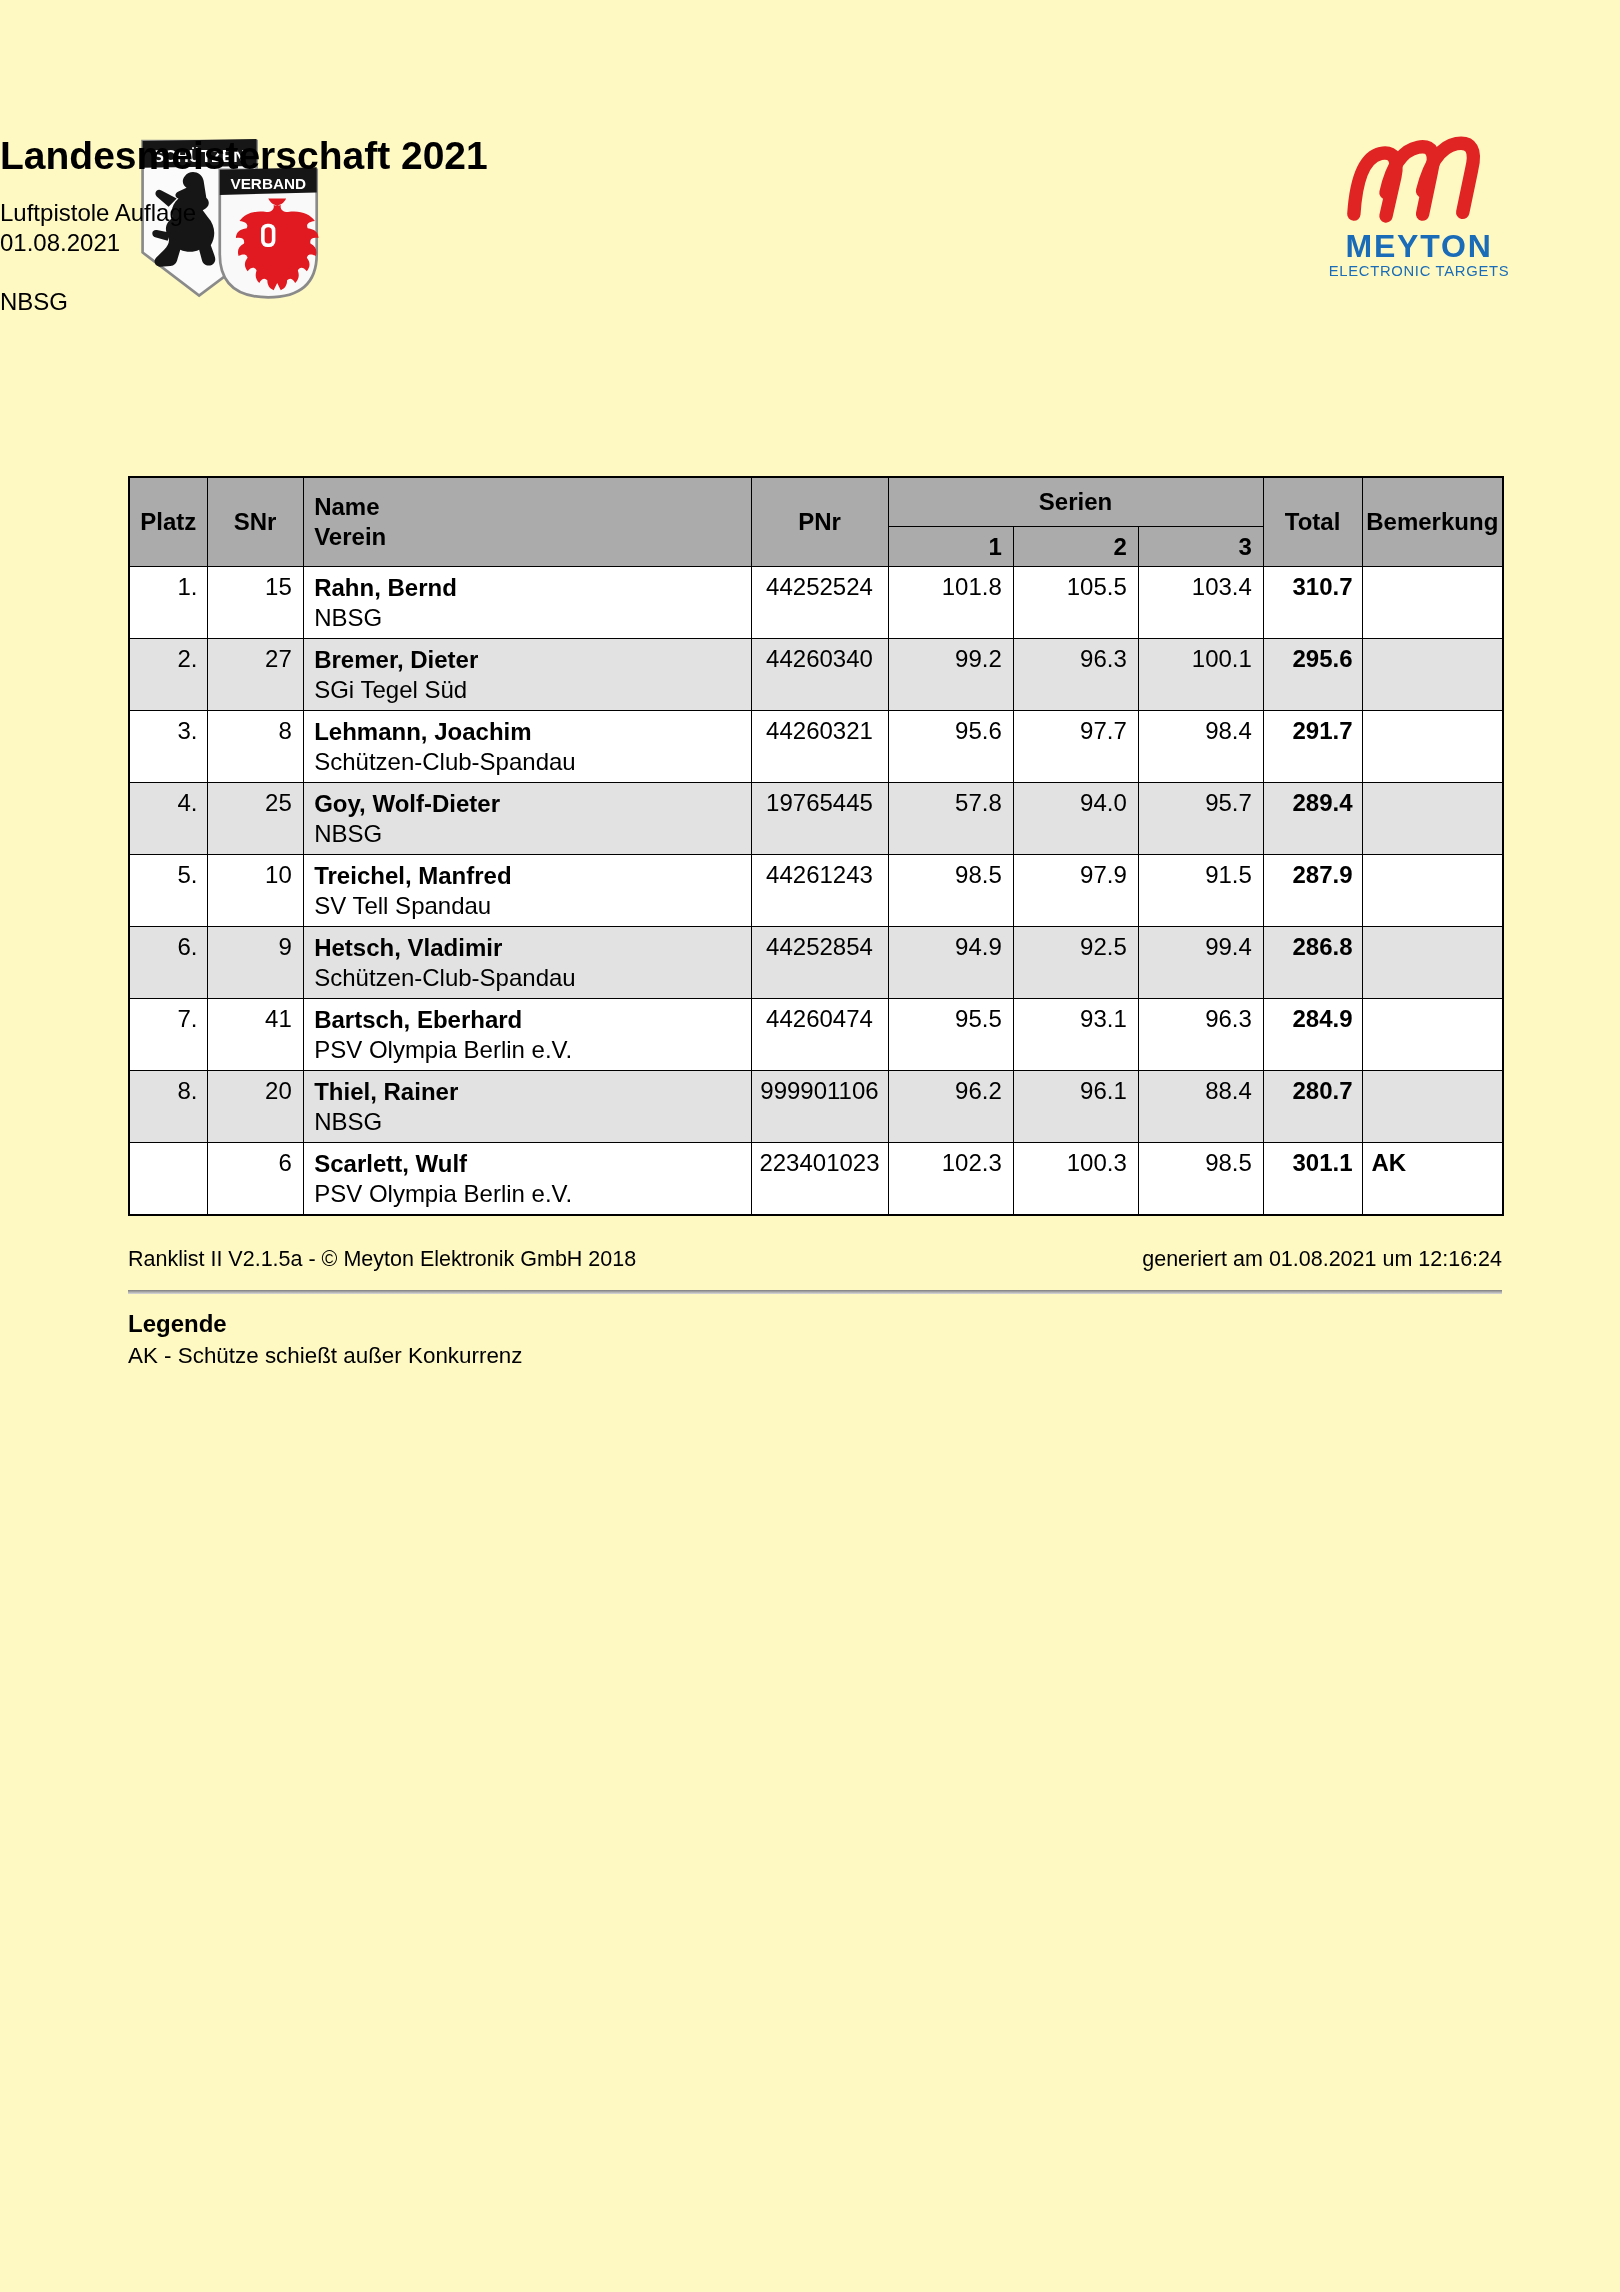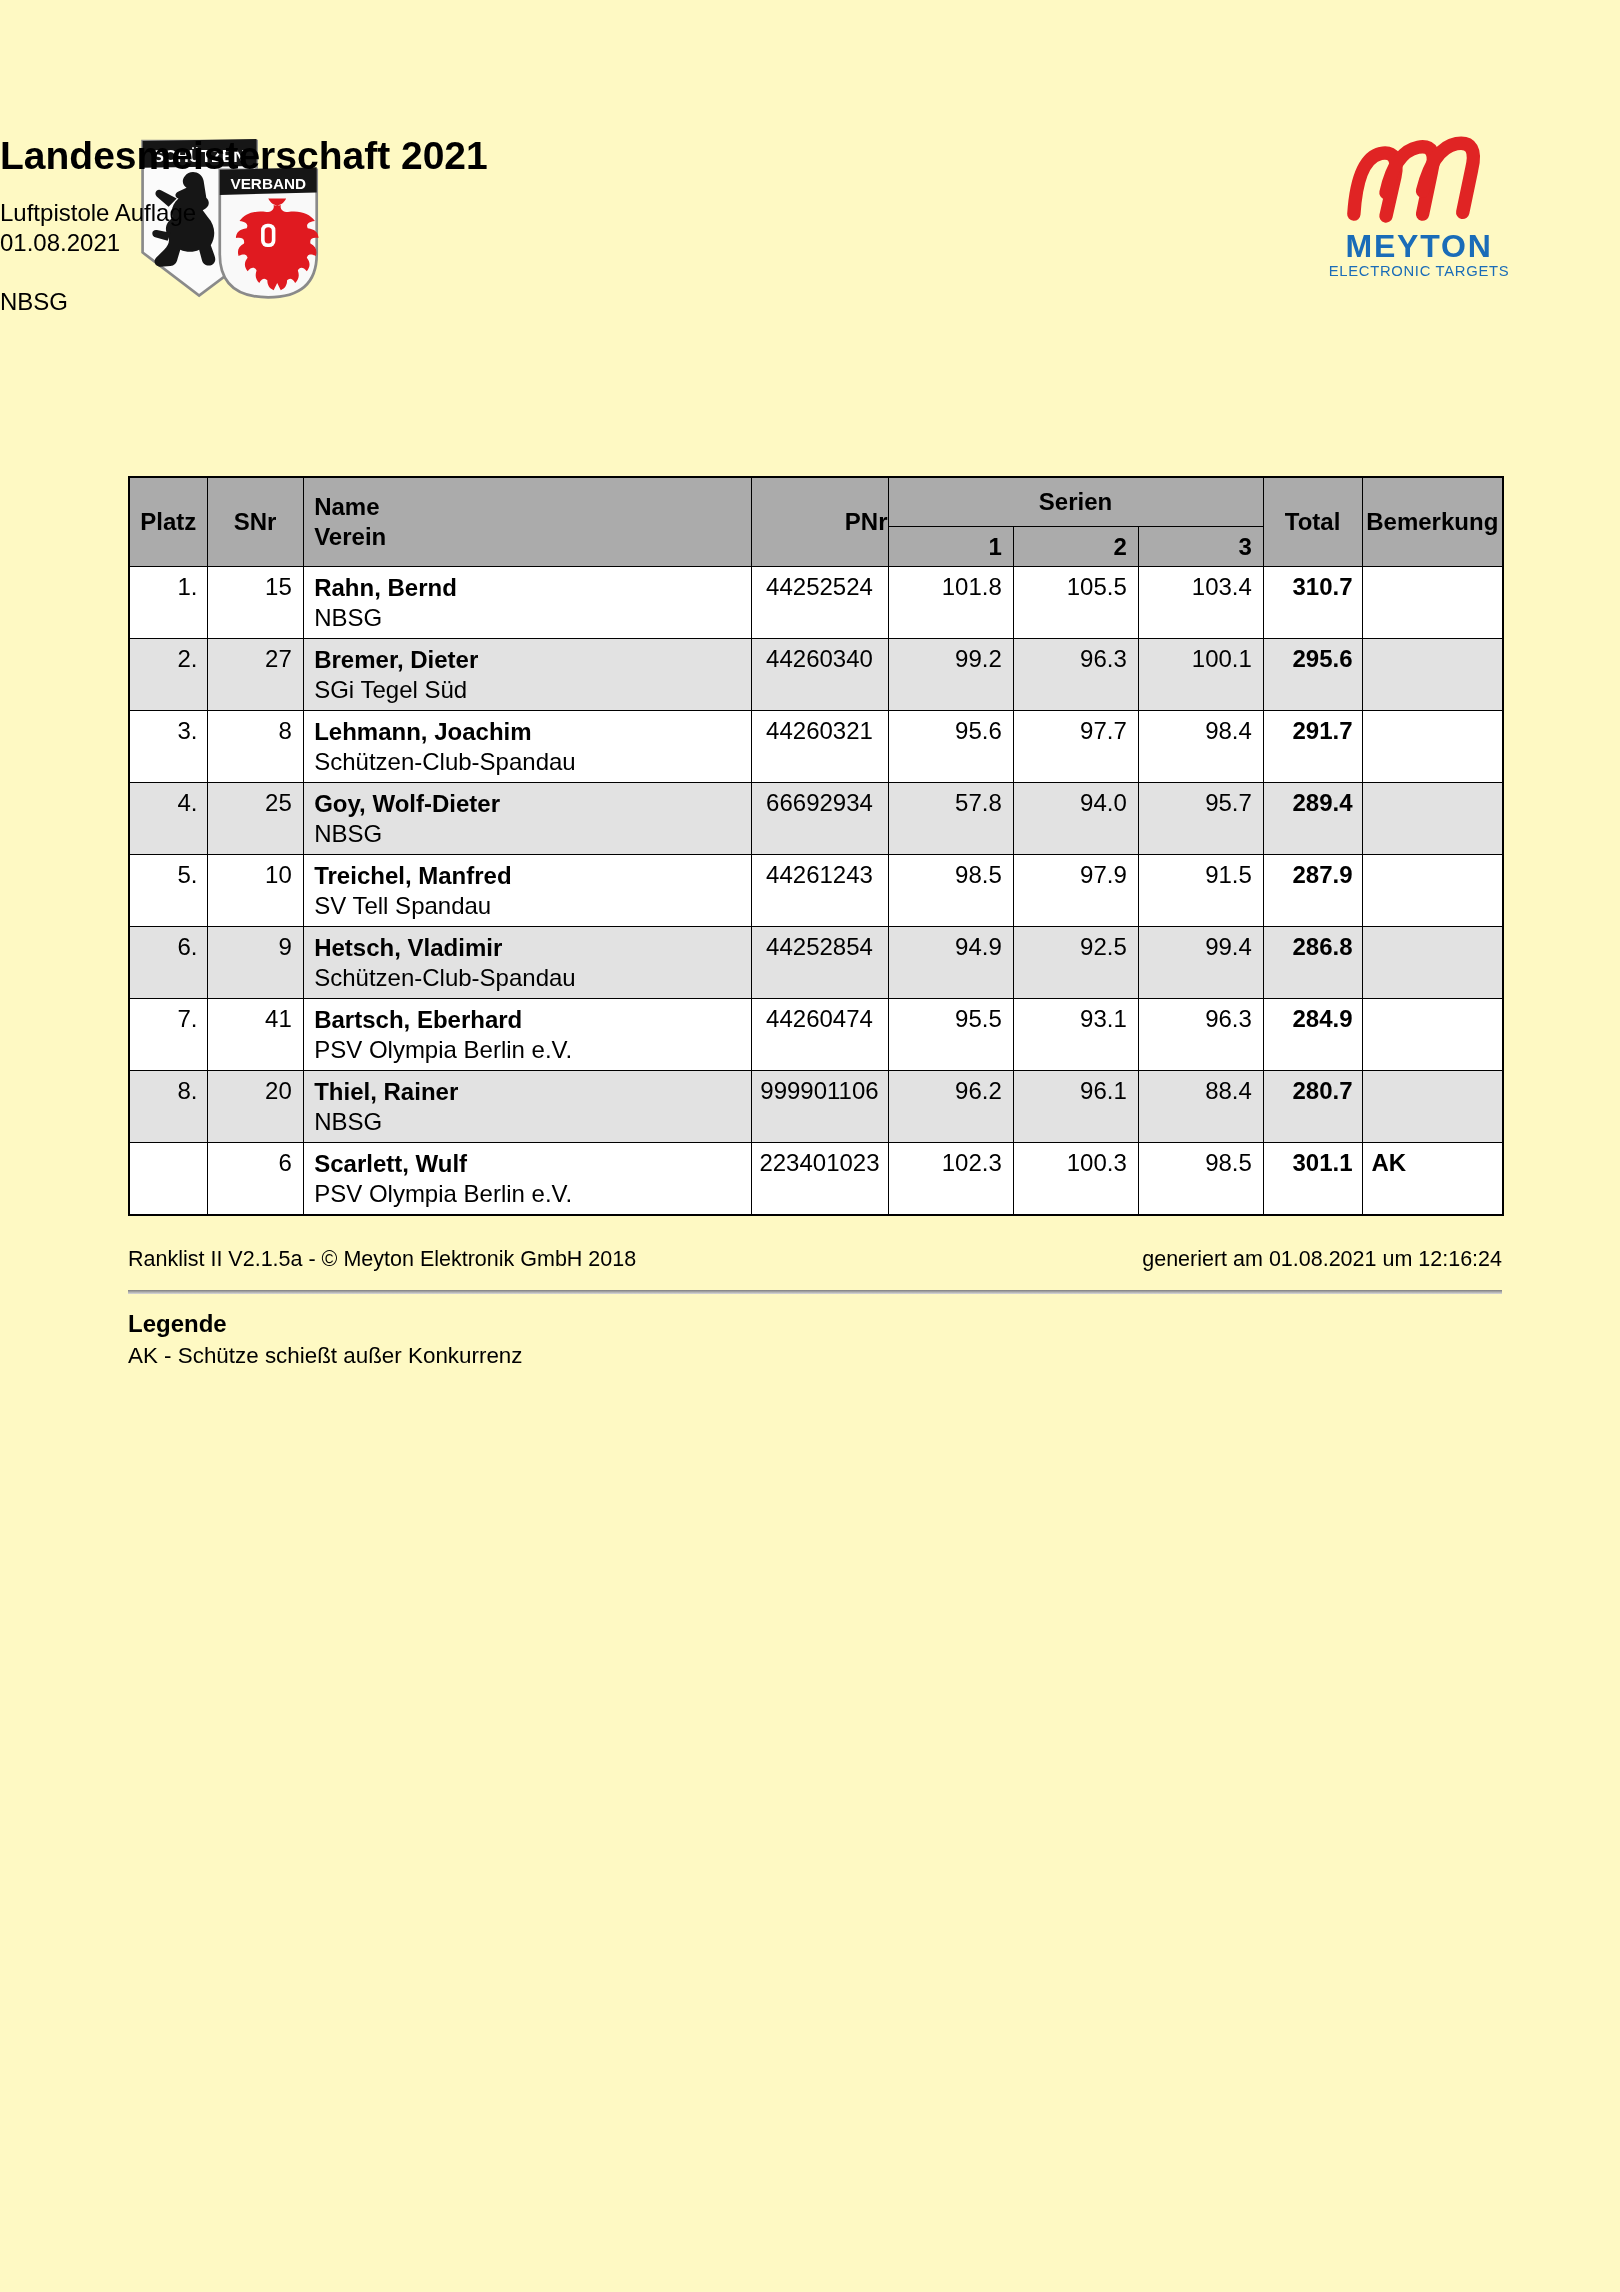--- a/index.html
+++ b/index.html
@@ -108,21 +108,21 @@
     overflow: hidden;
   }
   .results-table { border: 2.7px solid #000; }
   .results-table thead th {
     background: #ababab;
     font-weight: bold;
   }
   th.h-platz { text-align: center; }
   th.h-snr { text-align: center; }
   th.h-name { text-align: left; padding-left: 10.7px; vertical-align: middle; }
-  th.h-pnr { text-align: right; }
+  th.h-pnr { text-align: center; }
   th.h-serien { text-align: center; height: 48px; }
   th.h-serie-num { text-align: right; padding-right: 10.7px; height: 39px; font-weight: bold; }
   th.h-total { text-align: center; }
   th.h-bem { text-align: center; }
   .h-name .two-line { line-height: 29.6px; }
 
   .results-table tbody tr { height: 72px; background: #ffffff; }
   .results-table tbody tr.alt { background: #e2e2e2; }
   .results-table tbody td { vertical-align: top; padding-top: 6.3px; }
   td.c-platz { text-align: right; padding-right: 9px; }
@@ -305,21 +305,21 @@
       <td class="c-total">291.7</td>
       <td class="c-bem"></td>
     </tr>
         <tr class="alt">
       <td class="c-platz">4.</td>
       <td class="c-snr">25</td>
       <td class="c-name">
         <div class="shooter">Goy, Wolf-Dieter</div>
         <div class="club">NBSG</div>
       </td>
-      <td class="c-pnr">66692934</td>
+      <td class="c-pnr">19765445</td>
       <td class="c-serie">57.8</td>
       <td class="c-serie">94.0</td>
       <td class="c-serie">95.7</td>
       <td class="c-total">289.4</td>
       <td class="c-bem"></td>
     </tr>
         <tr>
       <td class="c-platz">5.</td>
       <td class="c-snr">10</td>
       <td class="c-name">

